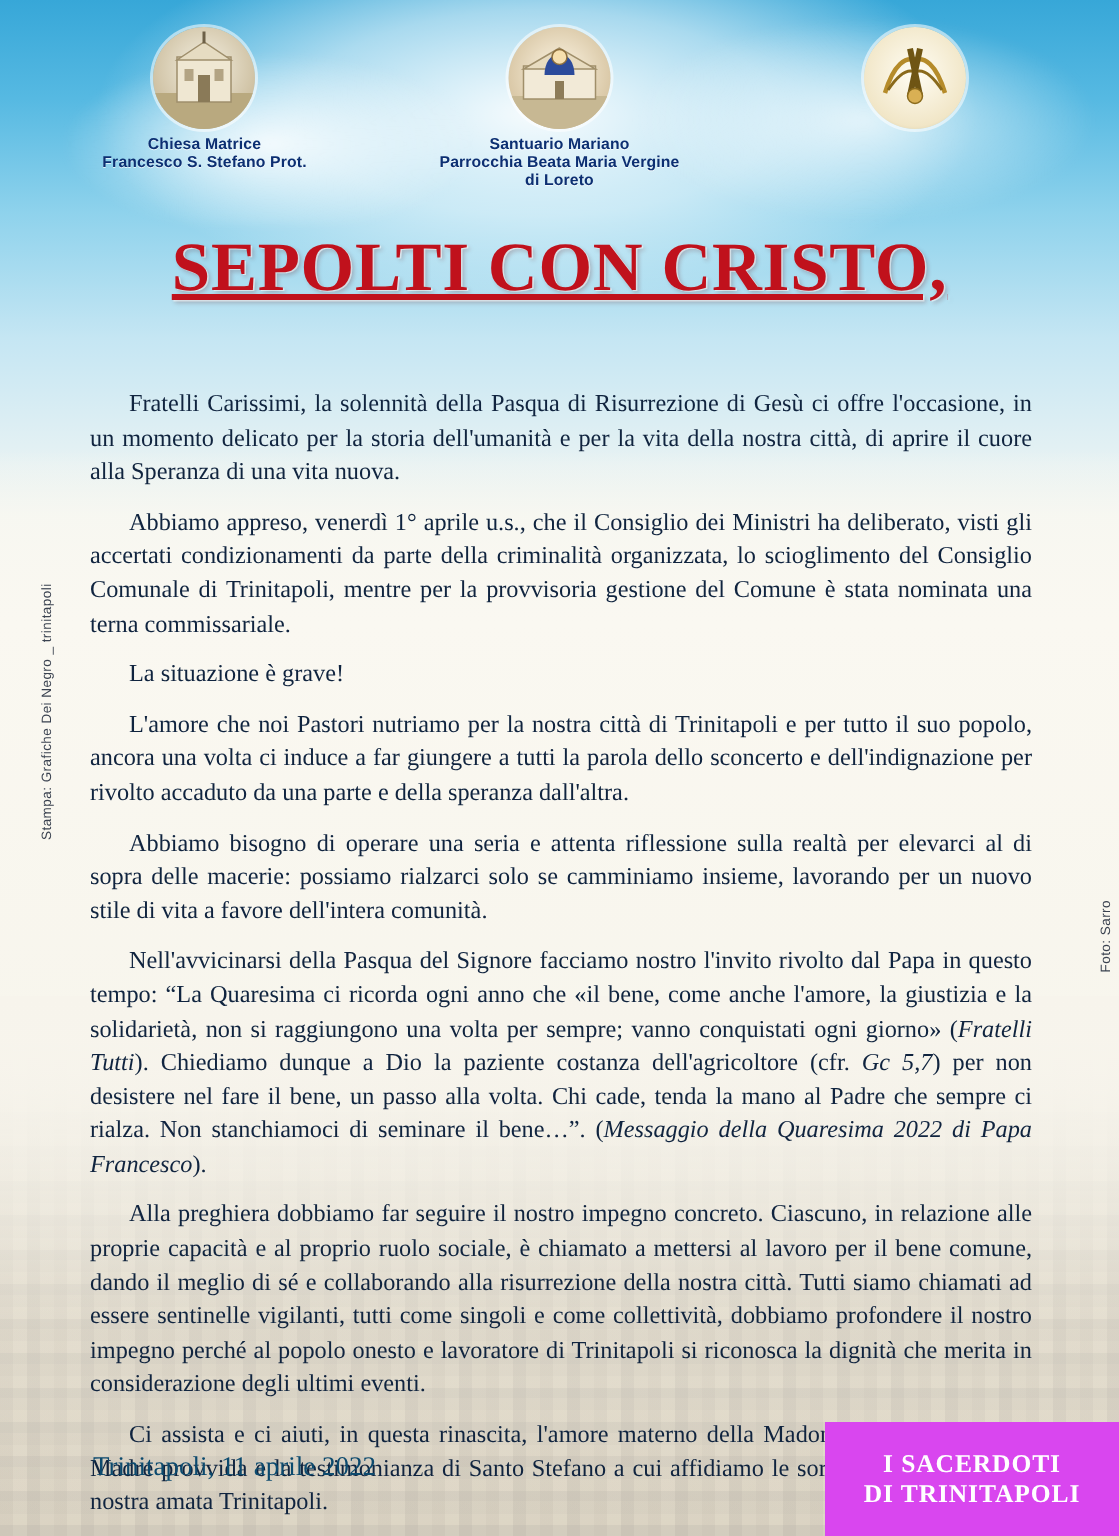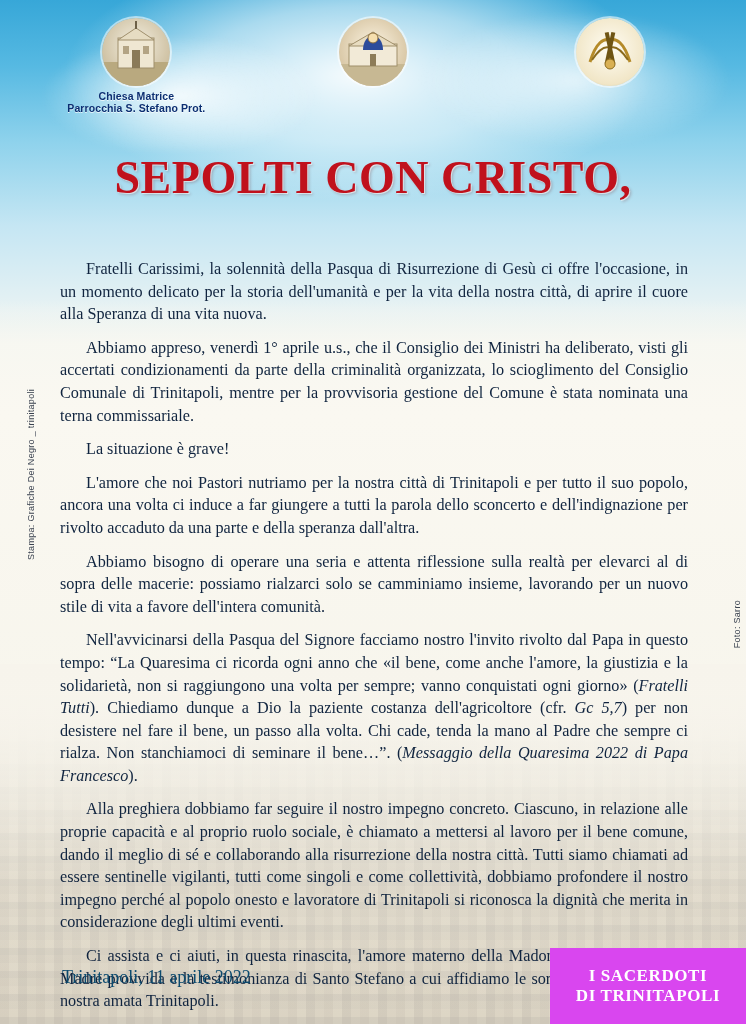--- a/index.html
+++ b/index.html
@@ -115,20 +115,21 @@
     left: 0; top: 152px;
     width: 746px;
     text-align: center;
     color: #c0111c;
     font-family: "Liberation Serif", serif;
     font-weight: bold;
     font-size: 46px;
     line-height: 52px;
     letter-spacing: 0.5px;
     text-shadow: 1px 1px 0 rgba(255,255,255,0.55), 2px 2px 3px rgba(90,0,0,0.22);
+    text-decoration: underline;
   }
   .title .l { display: block; }
 
   
   .body {
     position: absolute;
     left: 60px;
     top: 258px;
     width: 628px;
     font-size: 16.2px;
@@ -214,34 +215,38 @@
           <rect x="16" y="20" width="36" height="30" fill="#efe7d2" stroke="#9f8f6c" stroke-width="1"></rect>
           <polygon points="34,10 16,22 52,22" fill="#e6dcc2" stroke="#9f8f6c" stroke-width="1"></polygon>
           <rect x="30" y="32" width="8" height="18" fill="#8a7a58"></rect>
           <rect x="21" y="28" width="6" height="8" fill="#b3a484"></rect>
           <rect x="41" y="28" width="6" height="8" fill="#b3a484"></rect>
           <rect x="33" y="3" width="2" height="8" fill="#6d6047"></rect>
         </svg>
       </div>
       <div class="cap">
         <span>Chiesa Matrice</span>
-        <span class="l2">Parrocchia S. Stefano Prot.</span>
+        <span class="l2">Francesco S. Stefano Prot.</span>
       </div>
     </div>
 
     <div class="emblem">
       <div class="badge b2">
         <svg width="68" height="68" viewBox="0 0 68 68">
           <rect x="0" y="46" width="68" height="22" fill="#c7b893"></rect>
           <rect x="10" y="26" width="48" height="22" fill="#f2ead7" stroke="#a08f6a" stroke-width="1"></rect>
           <polygon points="34,14 10,28 58,28" fill="#e8dcc0" stroke="#a08f6a" stroke-width="1"></polygon>
           <path d="M34 18 c-6 0 -10 6 -10 14 l20 0 c0 -8 -4 -14 -10 -14 z" fill="#2c4b9b"></path>
           <circle cx="34" cy="20" r="5" fill="#f6dfae" stroke="#8c6e3c" stroke-width="1"></circle>
           <rect x="31" y="36" width="6" height="12" fill="#8d7c58"></rect>
         </svg>
+      </div>
+      <div class="cap">
+        <span>Santuario Mariano</span>
+        <span class="l2">Parrocchia Beata Maria Vergine di Loreto</span>
       </div>
     </div>
 
 
     <div class="emblem">
       <div class="badge b4">
         <svg width="68" height="68" viewBox="0 0 68 68">
           <circle cx="34" cy="34" r="30" fill="none"></circle>
           <path d="M14 44 C20 24 28 20 34 22 C40 20 48 24 54 44" fill="none" stroke="#b58b2a" stroke-width="3"></path>
           <path d="M16 42 C24 30 30 28 34 30" fill="none" stroke="#8a6a1c" stroke-width="2"></path>

